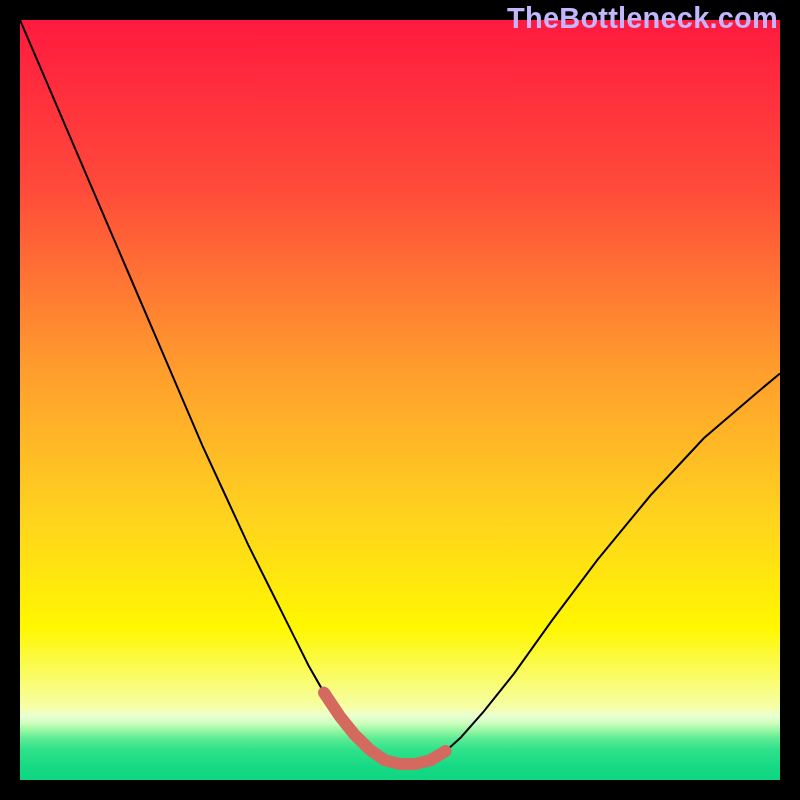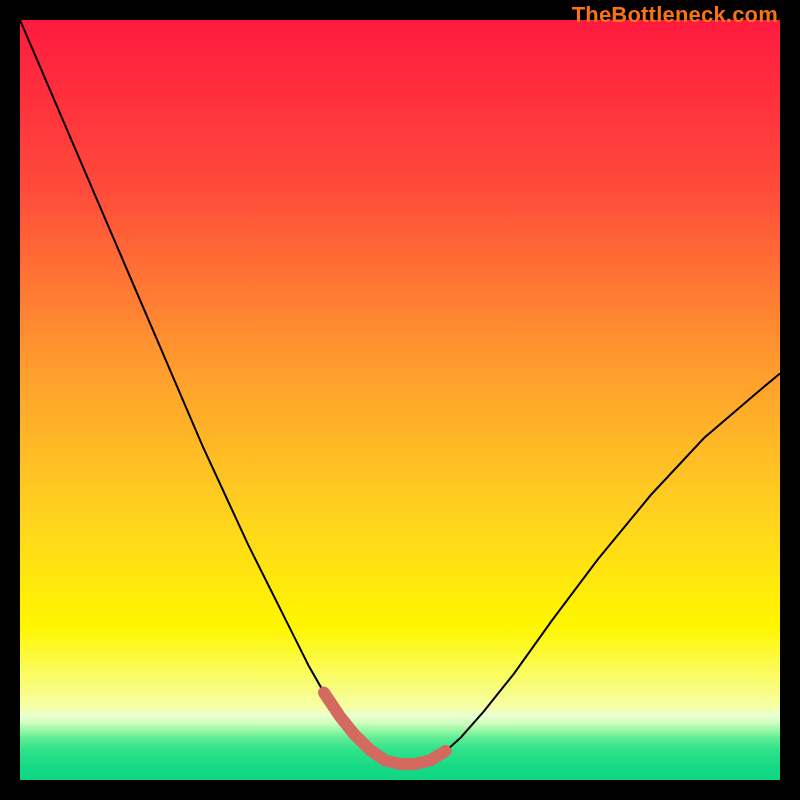--- a/index.html
+++ b/index.html
@@ -24,23 +24,23 @@
     top: 20px;
     width: 760px;
     height: 760px;
     overflow: hidden;
   }
   .watermark {
     position: absolute;
     top: 2px;
     right: 22px;
     font-family: Arial, Helvetica, sans-serif;
-    font-size: 22px;
+    font-size: 29px;
     font-weight: bold;
-    color: #f97316;
+    color: #c4b5fd;
     letter-spacing: 0.2px;
   }
   svg { display: block; }
 </style>
 </head>
 <body>
 
 <div class="frame">
   <div class="plot">
     <svg id="chart-svg" width="760" height="760" viewBox="0 0 760 760" preserveAspectRatio="none">

